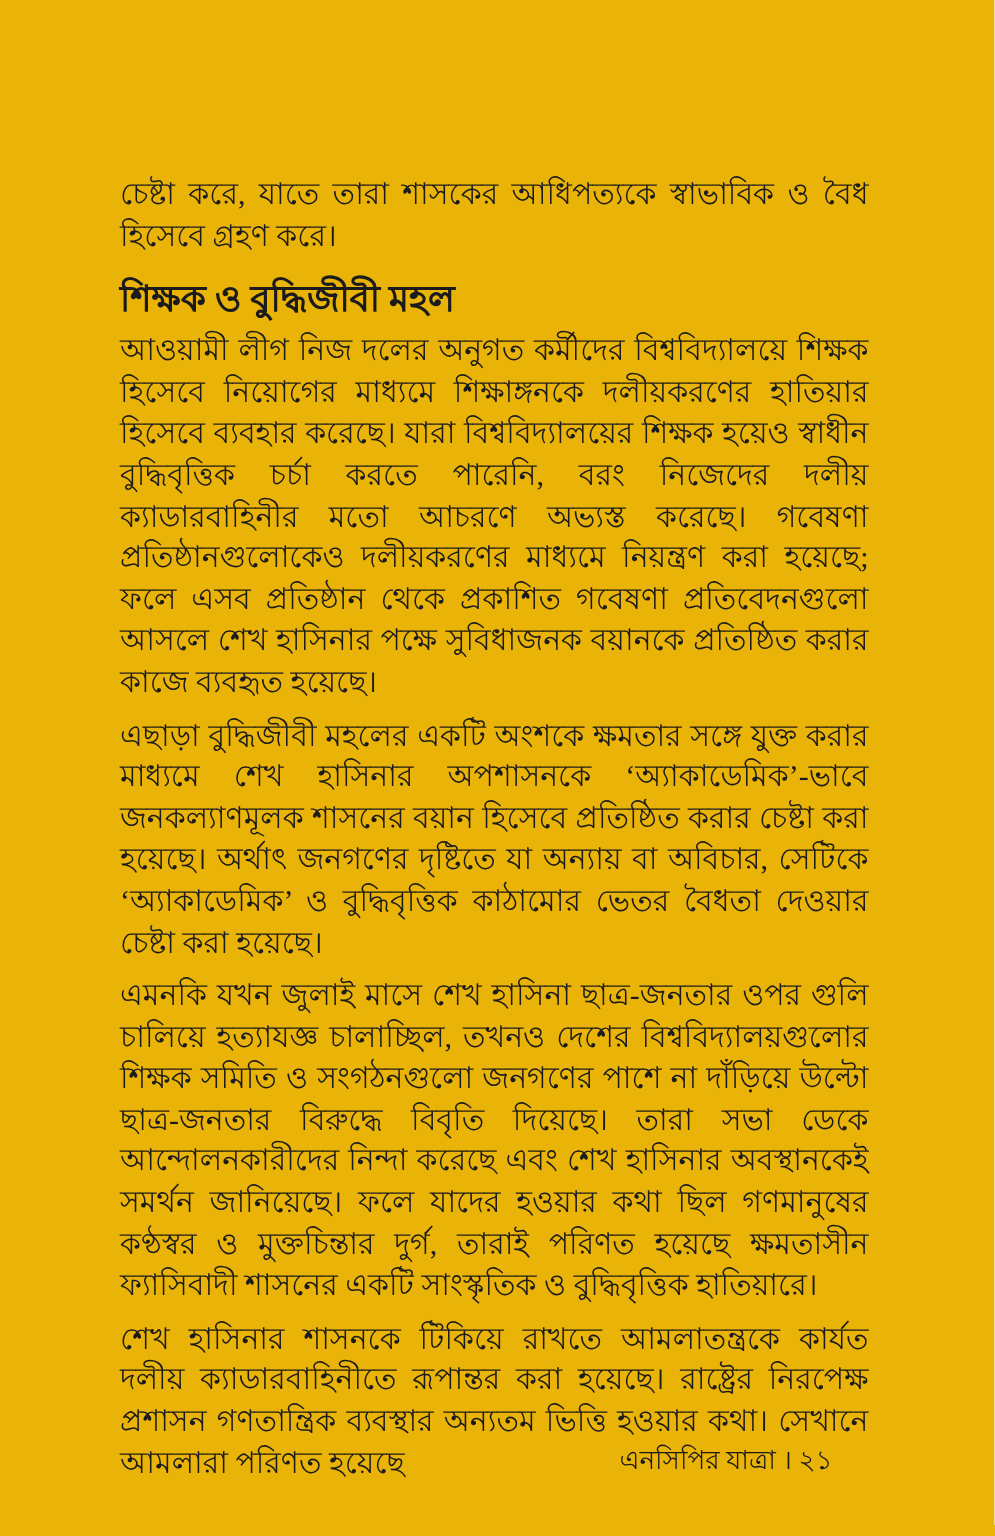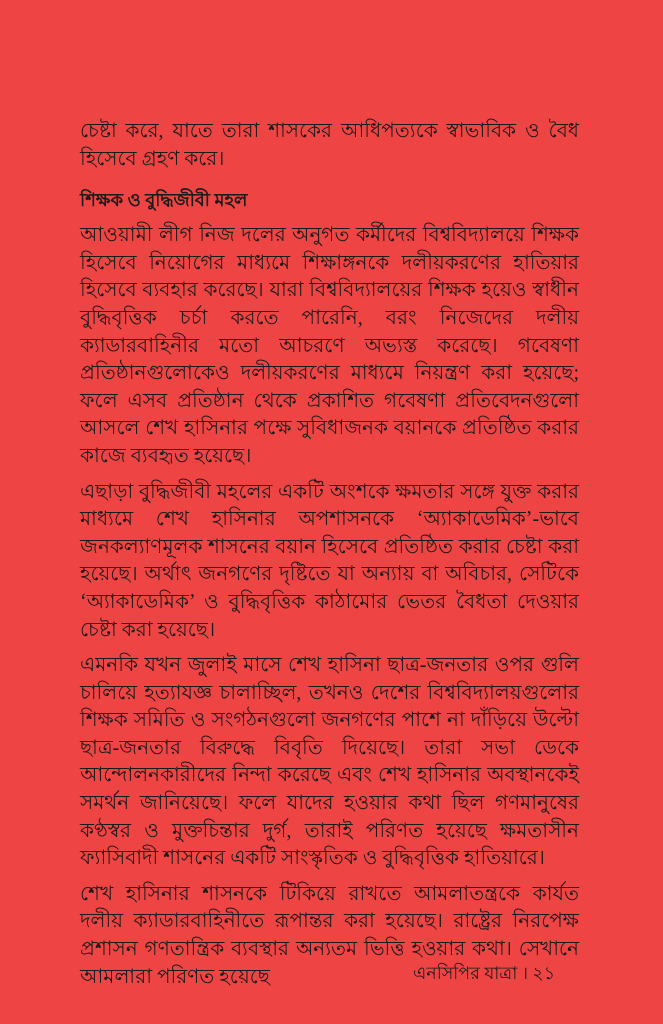--- a/index.html
+++ b/index.html
@@ -4,42 +4,42 @@
 <style>
   html, body {
     margin: 0;
     padding: 0;
     background: #ffffff;
   }
   .page {
     position: relative;
     width: 663px;
     height: 1024px;
-    background: #ef4444;
+    background: #eab308;
     color: #1b1b1b;
     font-family: "Liberation Serif", "DejaVu Serif", serif;
     overflow: hidden;
   }
   .content {
     position: absolute;
     left: 80px;
     top: 117px;
     width: 499px;
   }
   .content p {
     margin: 0 0 8px 0;
     font-size: 20px;
     line-height: 27.6px;
     text-align: justify;
     text-align-last: left;
     letter-spacing: 0;
   }
   .content h2 {
     margin: 14px 0 7px 0;
-    font-size: 18px;
+    font-size: 24px;
     line-height: 28px;
     font-weight: bold;
     text-align: left;
   }
   .footer {
     position: absolute;
     top: 938px;
     right: 108px;
     font-size: 17.5px;
     line-height: 22px;

